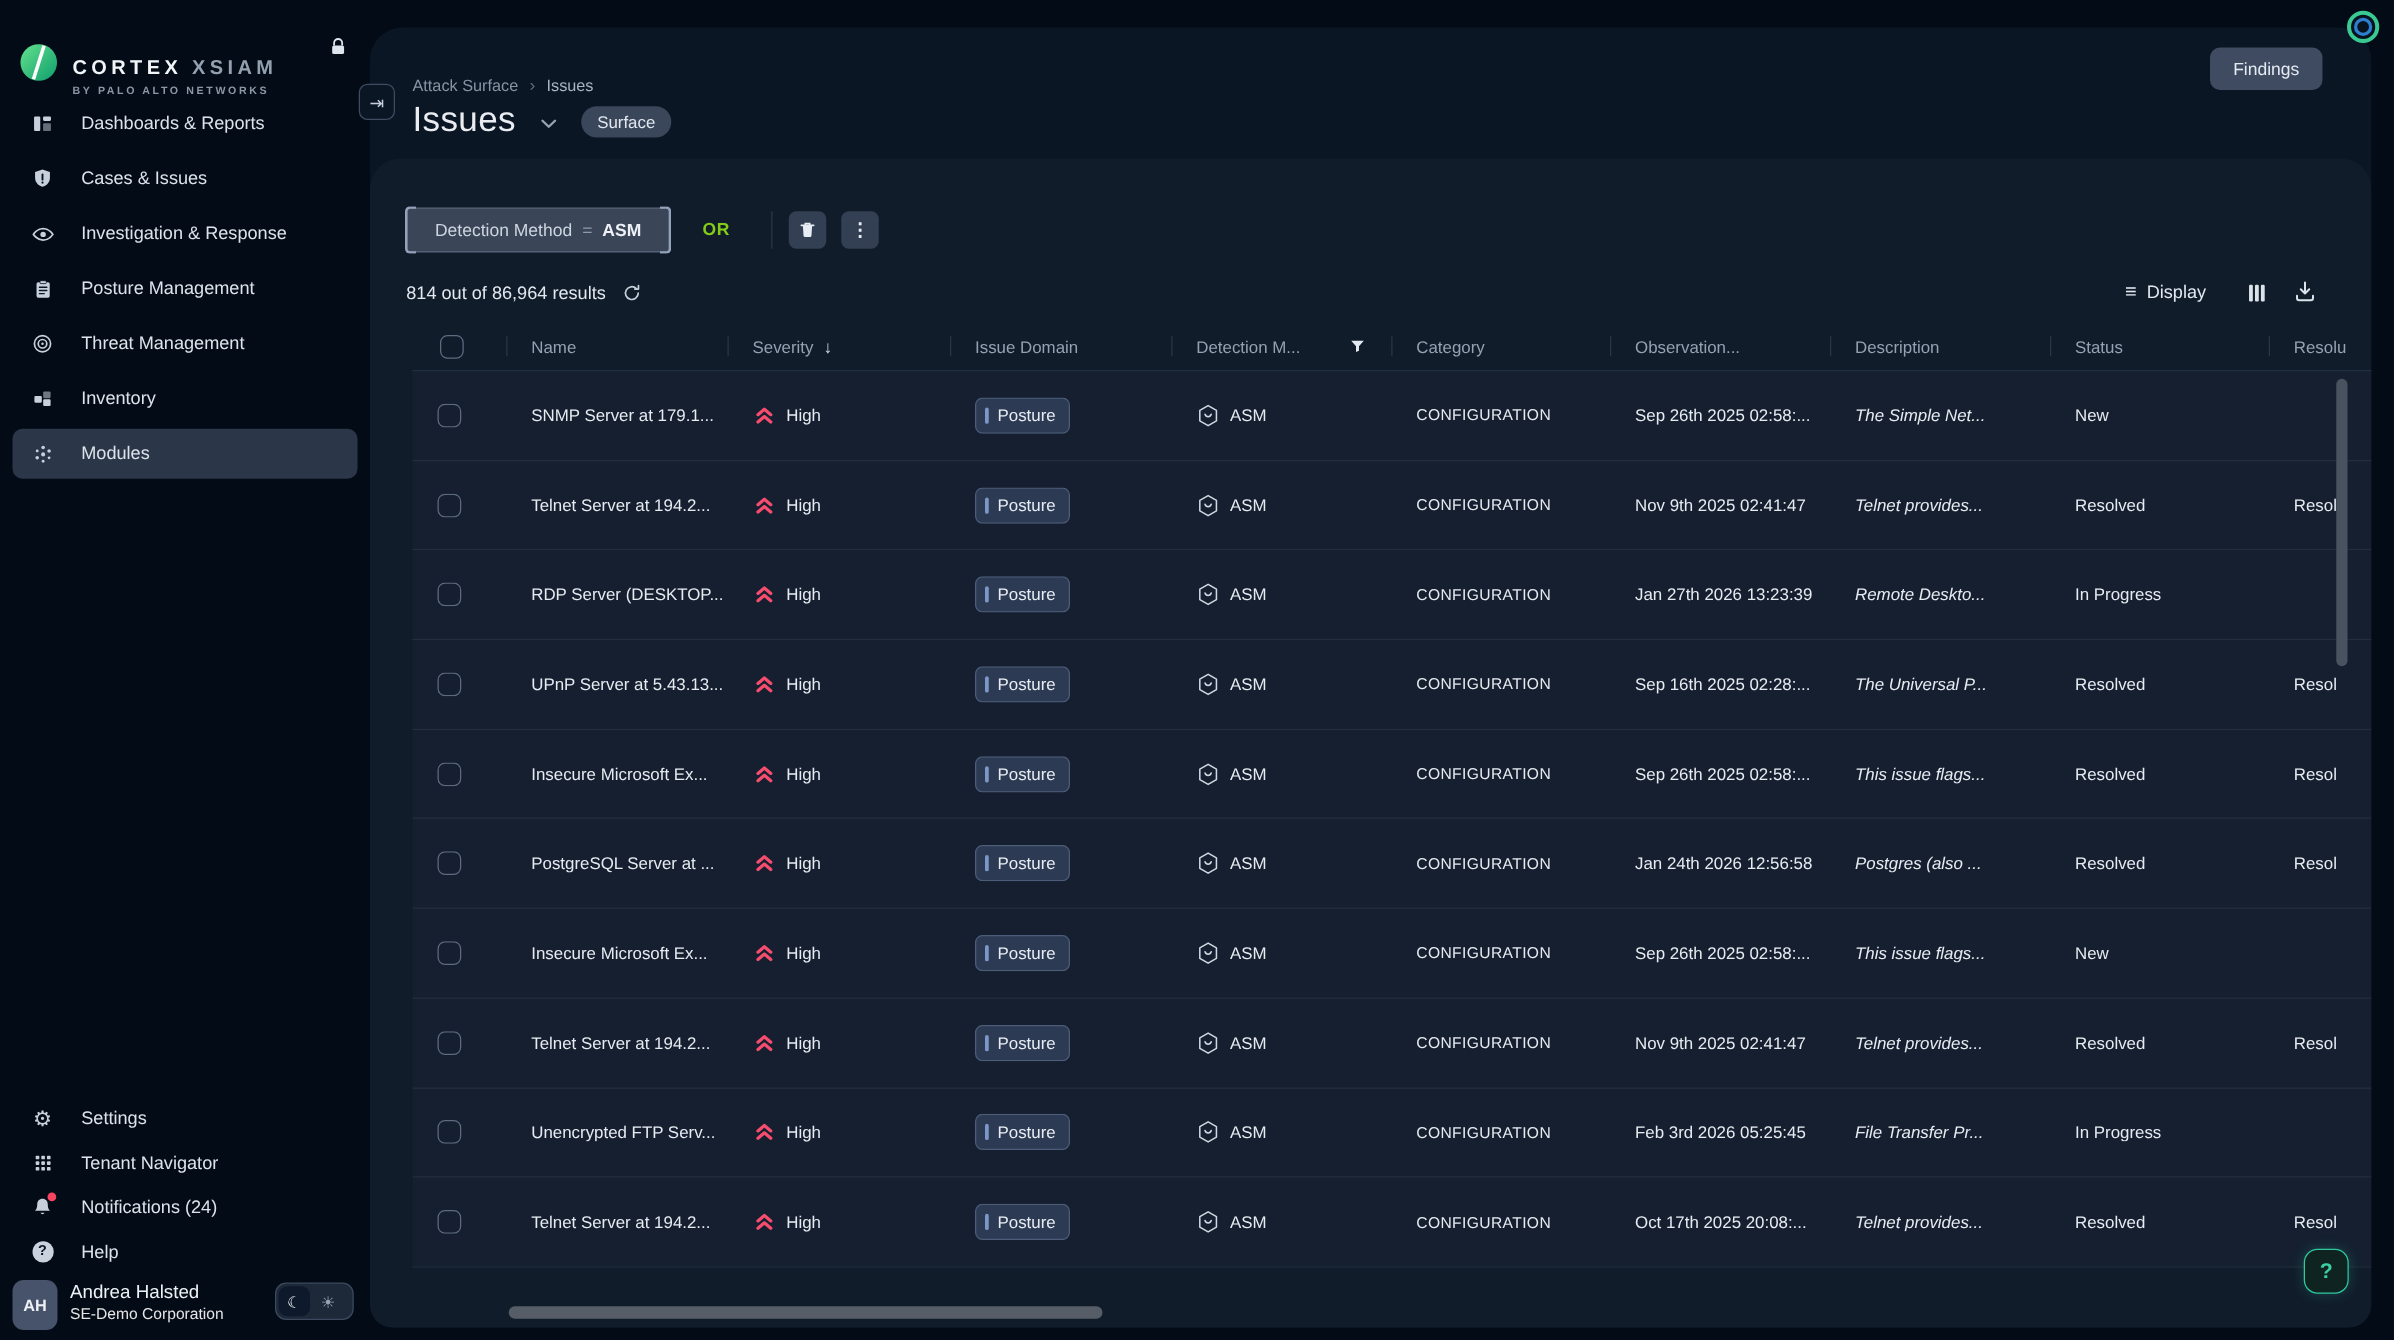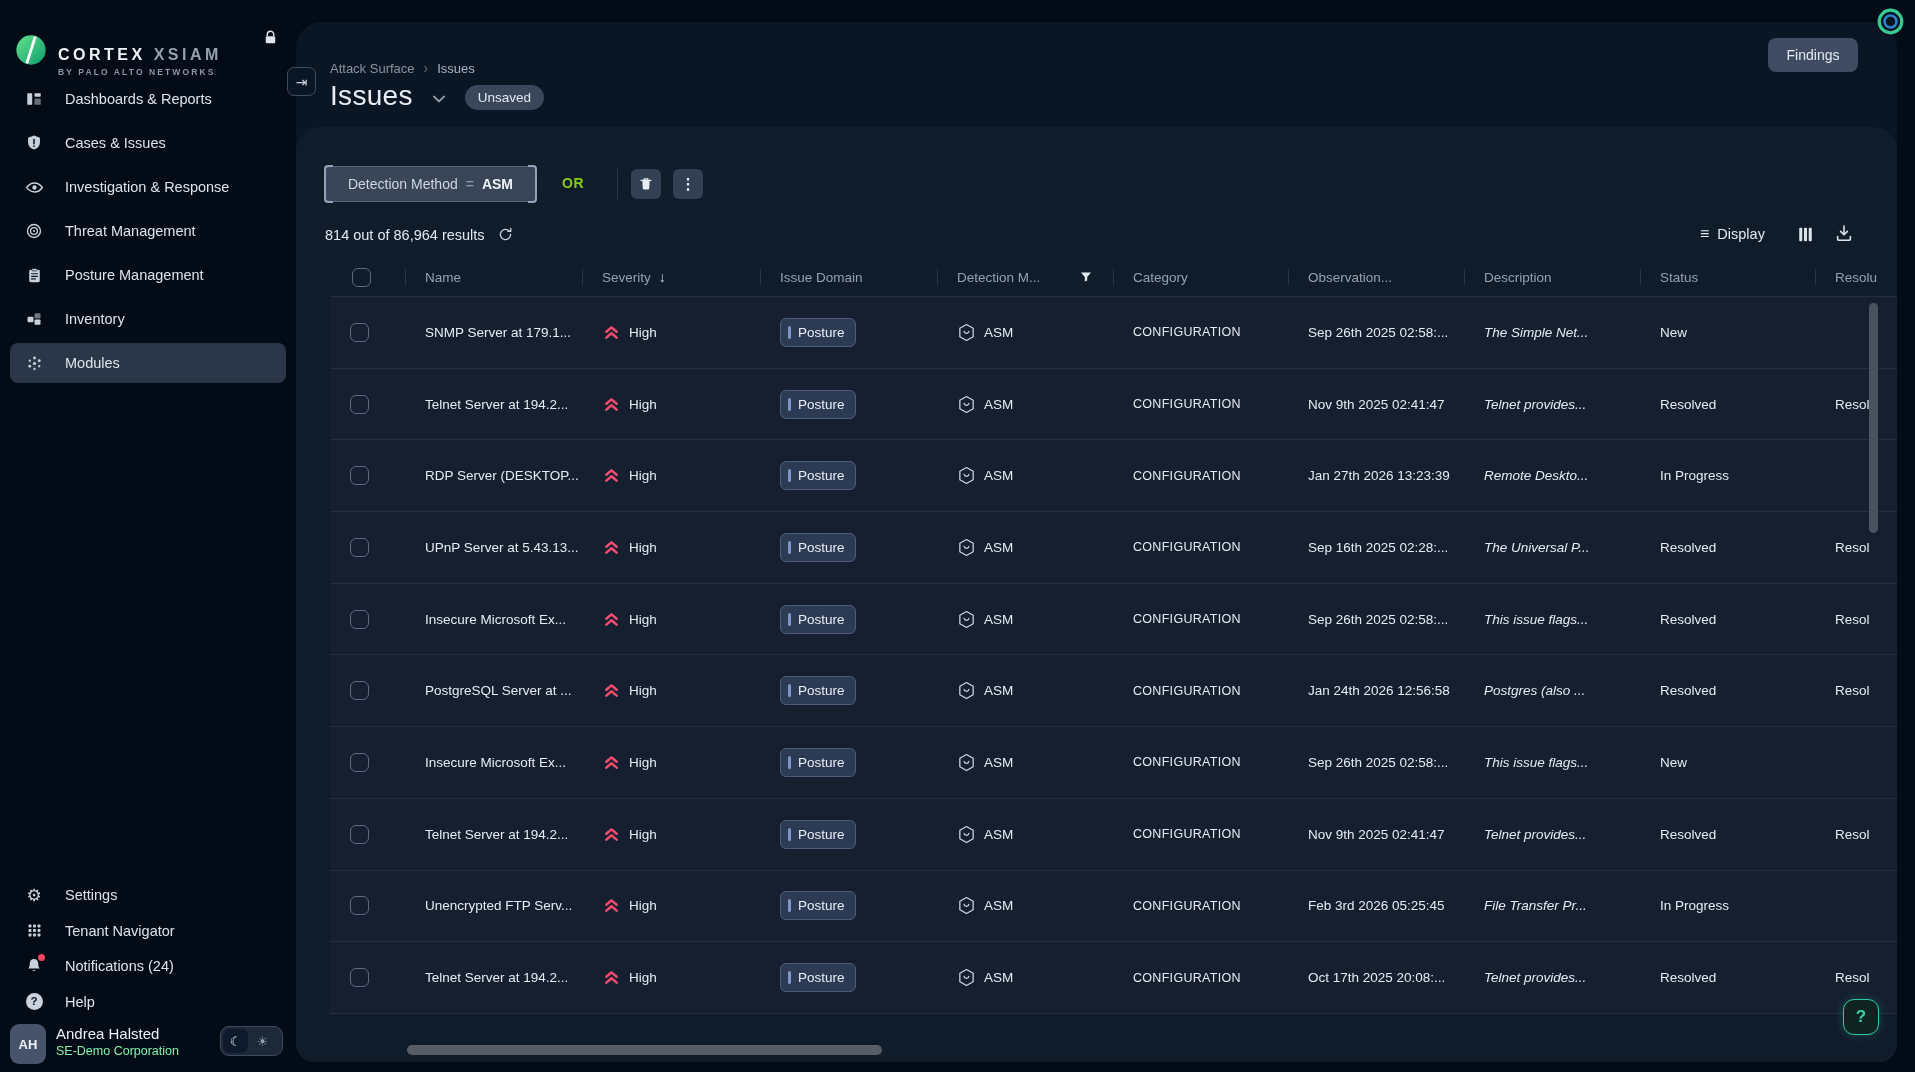--- a/index.html
+++ b/index.html
@@ -21,21 +21,21 @@
   .nav-item{height:40px;margin-bottom:4px;display:flex;align-items:center;gap:21px;padding-left:14px;border-radius:8px;cursor:pointer;}
   .nav-bottom .nav-item{height:32px;margin-bottom:3.5px;}
   .nav-item.active{background:#2b3648;}
   .nicon{width:20px;display:flex;justify-content:center;color:#c7d1dc;position:relative;font-size:17px;line-height:1;}
   .nlabel{font-size:14.5px;color:#dde3ea;}
   .bell-dot{position:absolute;top:-3px;right:-1px;width:7px;height:7px;border-radius:50%;background:#f3455f;}
   .circle-q{width:17px;height:17px;border-radius:50%;background:#c9d2dd;color:#0a1422;font-size:11.5px;font-weight:bold;display:flex;align-items:center;justify-content:center;}
   .user-row{position:absolute;left:10px;top:1022px;width:276px;height:42px;}
   .avatar{position:absolute;left:0;top:2px;width:36px;height:40px;border-radius:9px;background:#47536a;color:#eef1f5;font-size:13px;font-weight:bold;display:flex;align-items:center;justify-content:center;}
   .user-name{position:absolute;left:46px;top:3px;font-size:15px;color:#eef1f6;}
-  .user-org{position:absolute;left:46px;top:22px;font-size:12.5px;color:#86efac;}
+  .user-org{position:absolute;left:46px;top:22px;font-size:12.5px;color:#e5e5e5;}
   .theme-pill{position:absolute;right:3px;top:4px;width:57px;height:28px;border:1px solid #3c4a60;background:#1d2838;border-radius:9px;display:flex;align-items:center;padding:0 2px;gap:2px;}
   .theme-seg{width:25px;height:24px;border-radius:7px;display:flex;align-items:center;justify-content:center;font-size:13px;color:#97a3b2;}
   .theme-seg.active{background:#0e1a2c;color:#eef1f6;}
   
   .panel{position:absolute;left:296px;top:22px;width:1601px;height:1040px;background:#0b1625;border-radius:26px 26px 18px 18px;}
   .crumbs{position:absolute;left:34px;top:38px;font-size:13px;color:#8794a3;display:flex;gap:9px;align-items:center;justify-content:space-between;}
   .crumb-sep{color:#5f6d7d;font-size:14px;}
   .crumb-current{color:#a9b4c0;}
   .expand-btn{position:absolute;left:-9px;top:45px;width:29px;height:29px;border-radius:7px;border:1px solid #3e4b60;background:#0b1625;color:#c6cfda;font-size:14px;font-family:inherit;display:flex;align-items:center;justify-content:center;cursor:pointer;}
   .title-row{position:absolute;left:34px;top:58px;display:flex;align-items:center;gap:16px;}
@@ -232,33 +232,33 @@
     <div class="nav-item">
       <span class="nicon">
           <svg width="19" height="19">
             <use href="#sym-eye"></use>
           </svg>
         </span>
       <span class="nlabel">Investigation &amp; Response</span>
     </div>
     <div class="nav-item">
       <span class="nicon">
+          <svg width="17" height="17">
+            <use href="#sym-clip"></use>
+          </svg>
+        </span>
+      <span class="nlabel">Posture Management</span>
+    </div>
+    <div class="nav-item">
+      <span class="nicon">
           <svg width="18" height="18">
             <use href="#sym-target"></use>
           </svg>
         </span>
       <span class="nlabel">Threat Management</span>
-    </div>
-    <div class="nav-item">
-      <span class="nicon">
-          <svg width="17" height="17">
-            <use href="#sym-clip"></use>
-          </svg>
-        </span>
-      <span class="nlabel">Posture Management</span>
     </div>
     <div class="nav-item">
       <span class="nicon">
           <svg width="18" height="18">
             <use href="#sym-inv"></use>
           </svg>
         </span>
       <span class="nlabel">Inventory</span>
     </div>
     <div class="nav-item active">
@@ -319,21 +319,21 @@
     <span class="crumb-current">Issues</span>
   </div>
   <button class="expand-btn">⇥</button>
   <div class="title-row">
     <h1 class="page-title">Issues</h1>
     <span class="title-chev">
         <svg width="20" height="20">
           <use href="#sym-chevdown"></use>
         </svg>
       </span>
-    <span class="unsaved">Unsaved</span>
+    <span class="unsaved">Surface</span>
   </div>
   <button class="findings">Findings</button>
 
   <div class="card">
     <div class="filter-chip">
       <span>Detection Method</span>
       <span class="filter-eq">=</span>
       <span class="filter-val">ASM</span>
     </div>
     <span class="or-label">OR</span>

